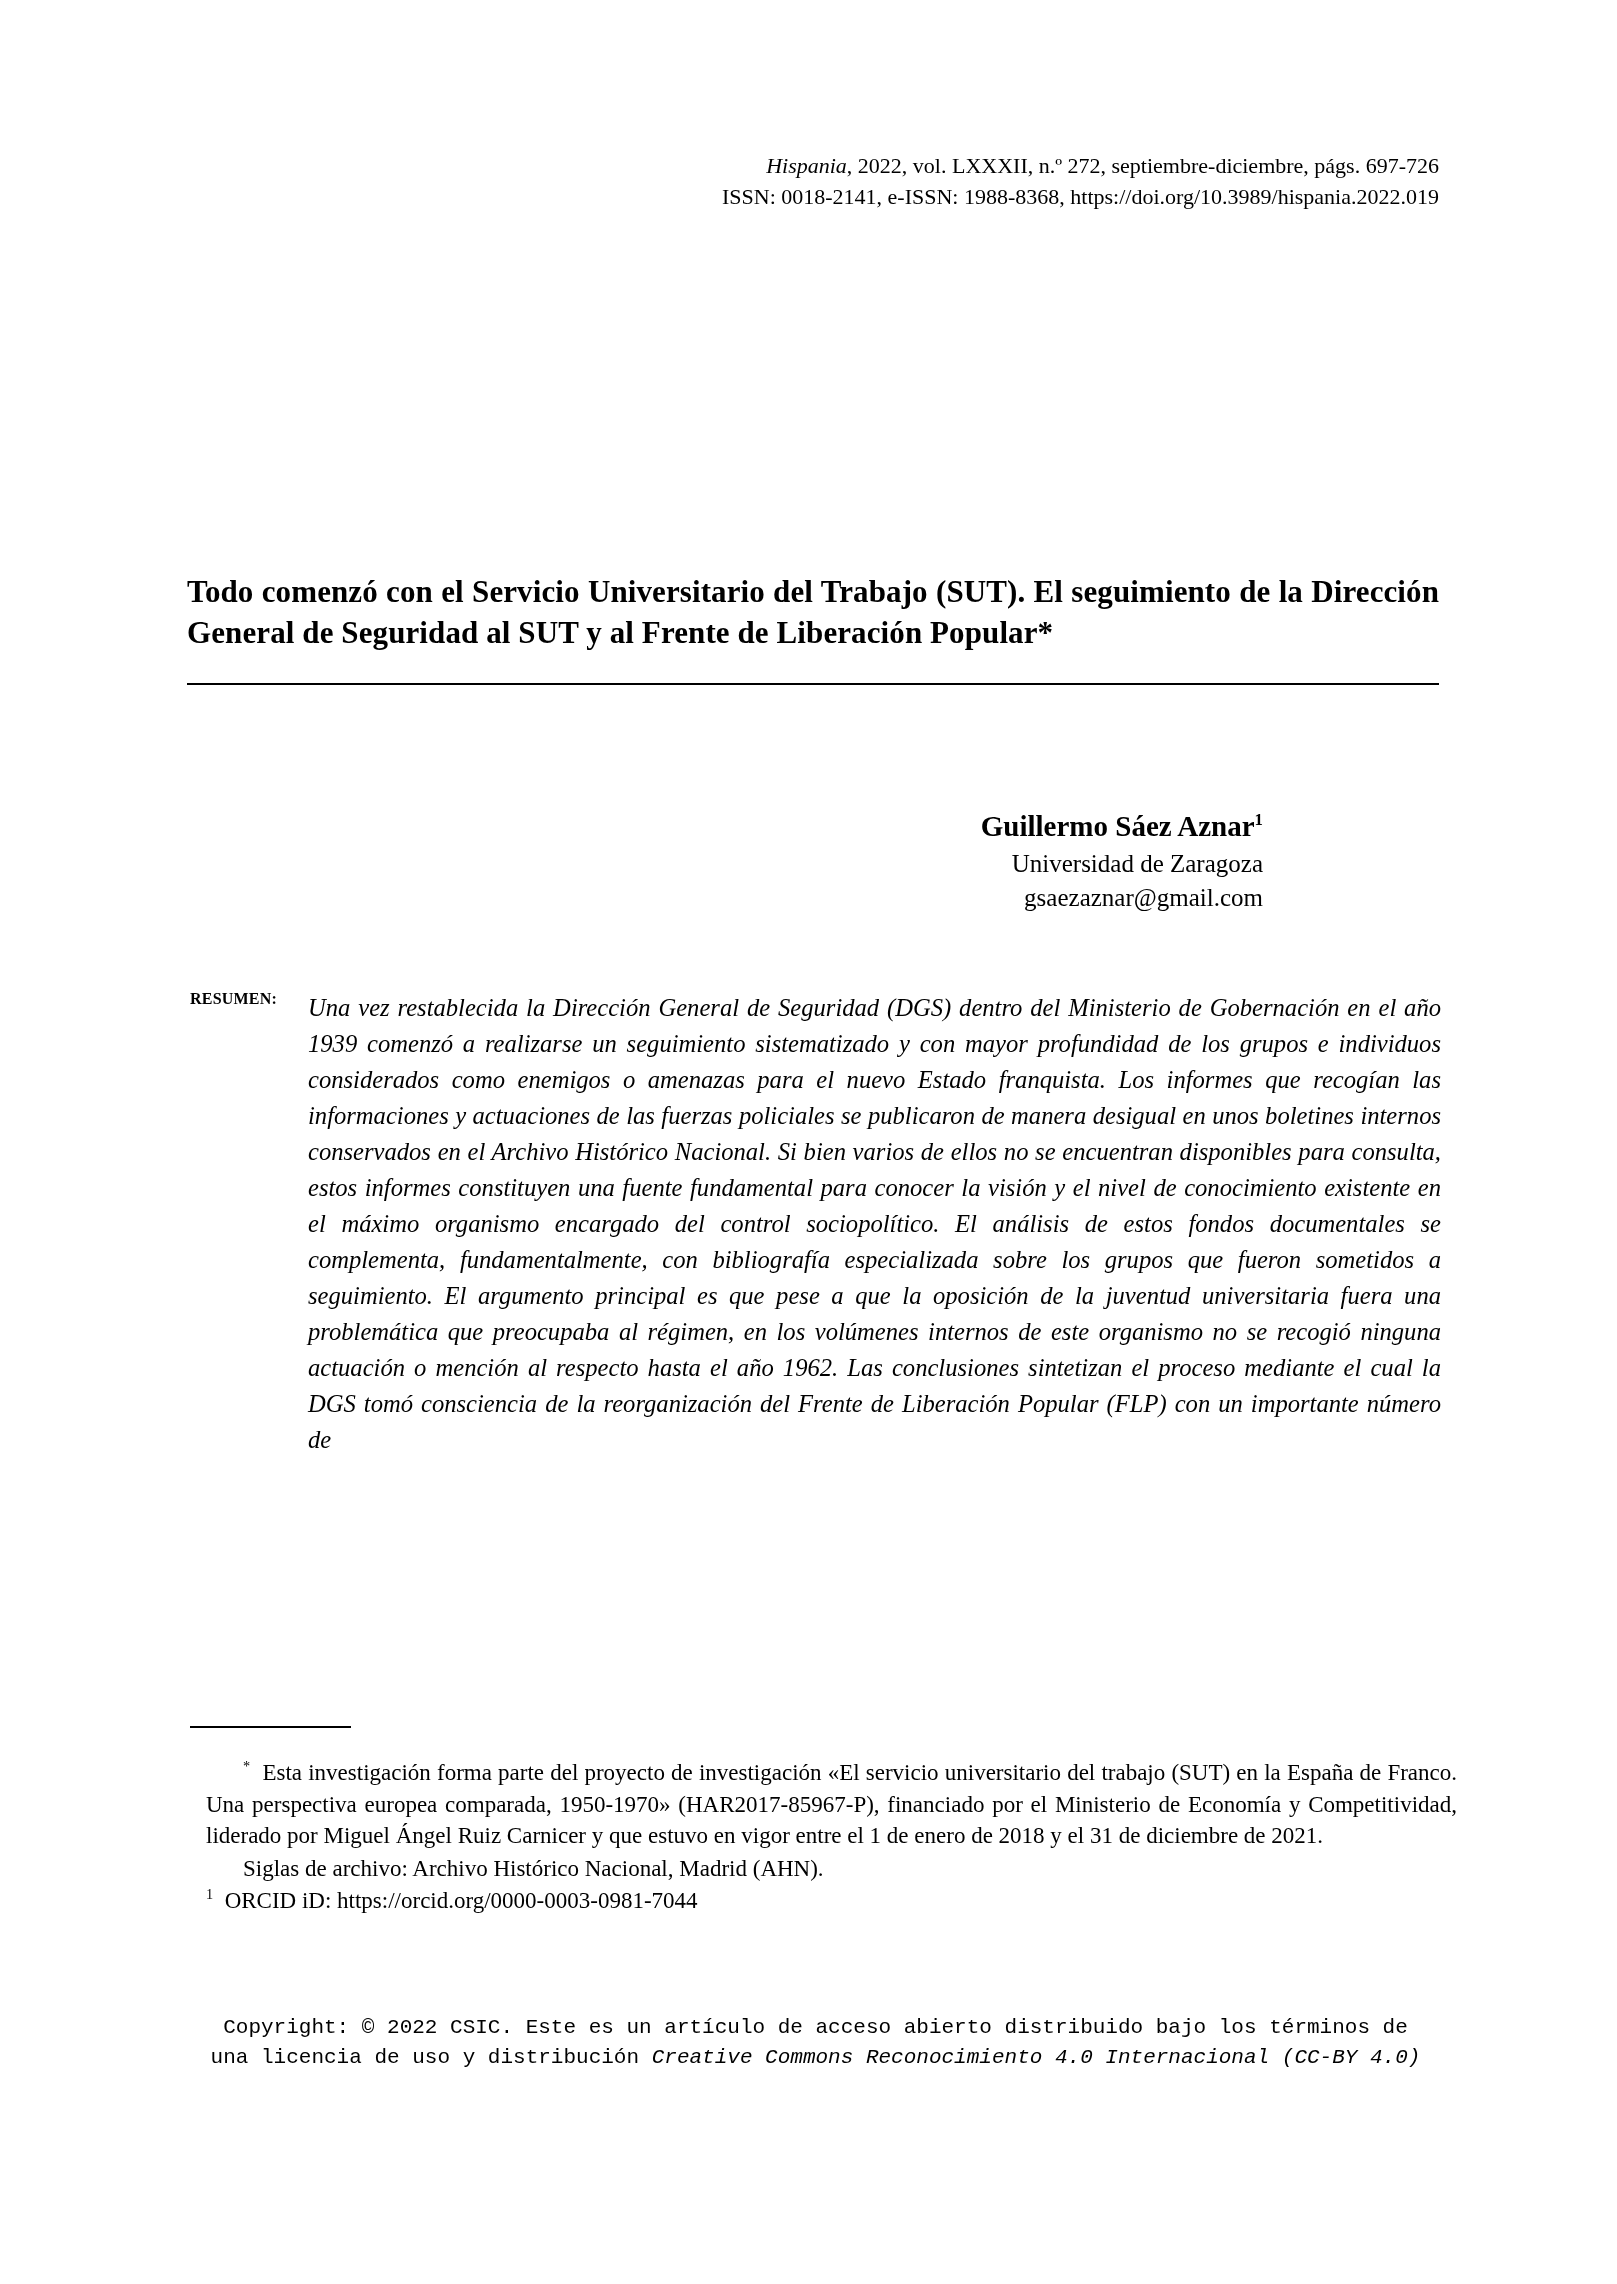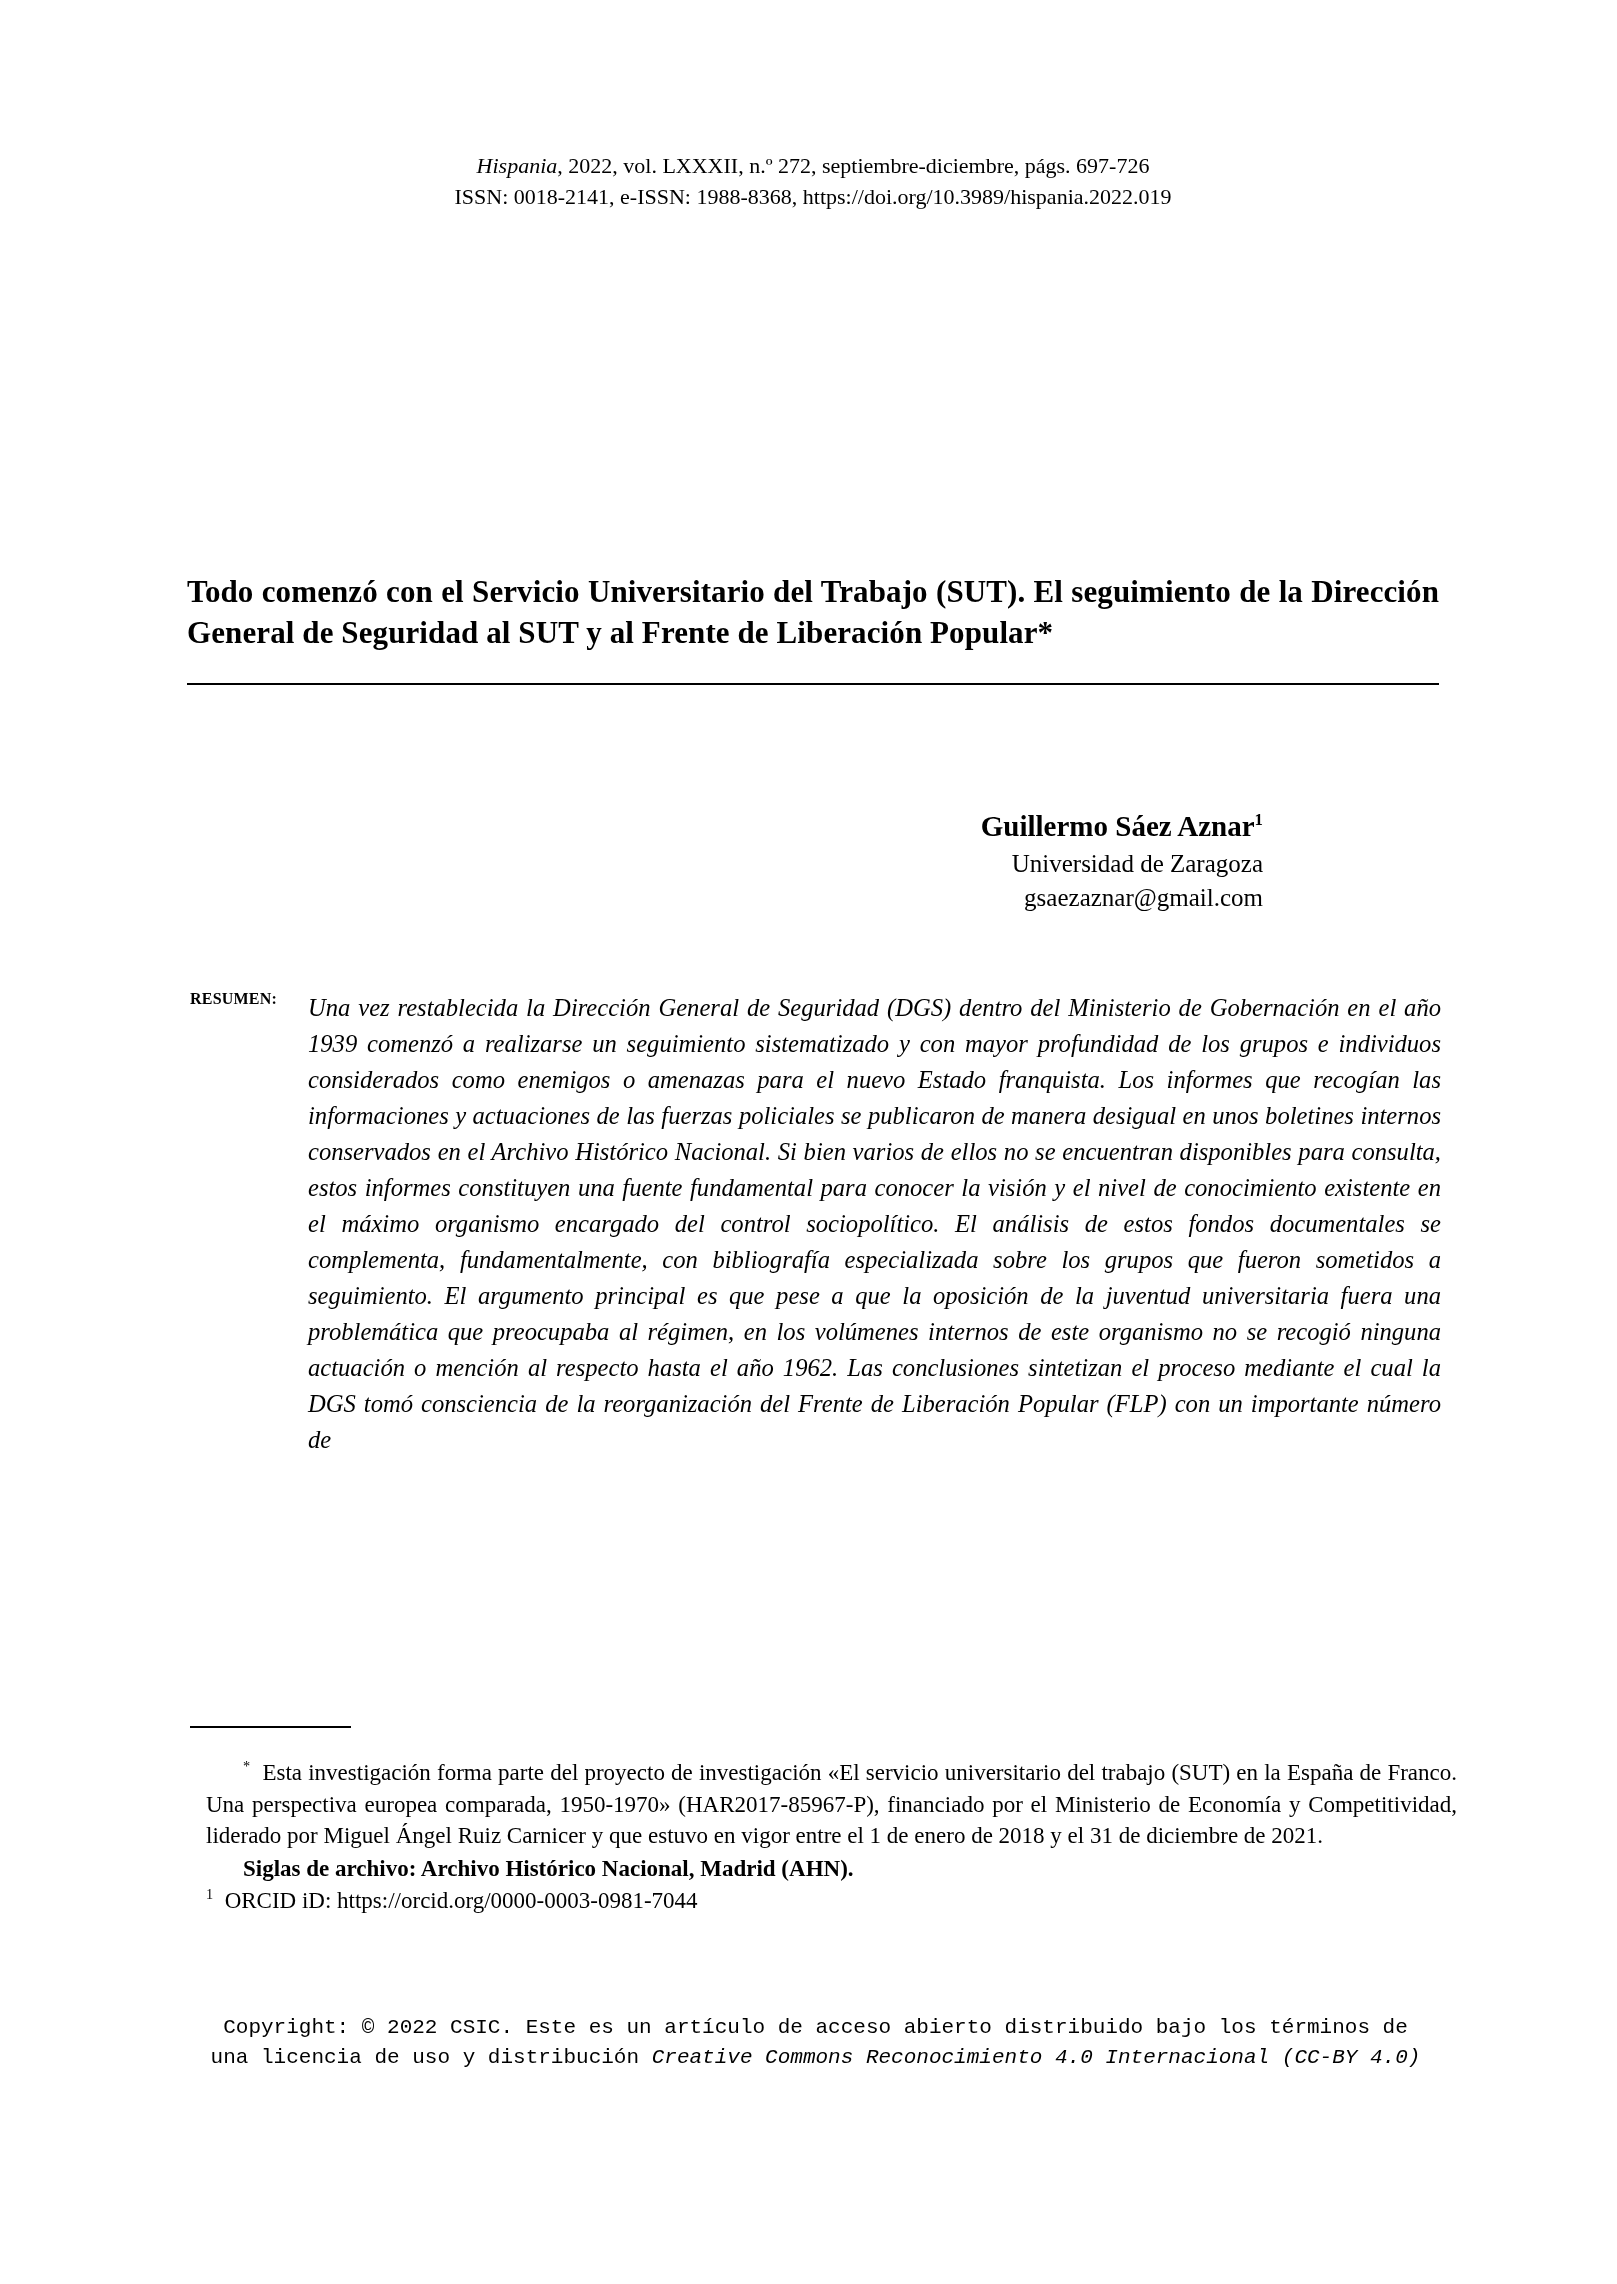--- a/index.html
+++ b/index.html
@@ -20,21 +20,21 @@
     overflow: hidden;
     box-sizing: border-box;
   }
 
   
   .journal-header {
     position: absolute;
     left: 187px;
     top: 150px;
     width: 1252px;
-    text-align: center;
+    text-align: right;
     font-size: 22px;
     line-height: 1.42;
   }
   .journal-header .jline {
     white-space: nowrap;
   }
   .journal-header em {
     font-style: italic;
   }
 
@@ -135,21 +135,20 @@
     margin: 0;
     text-align: justify;
     text-align-last: left;
   }
   .fn-para.first {
     text-indent: 37px;
   }
   .fn-para.indent {
     text-indent: 37px;
     padding-top: 1.6px;
-    font-weight: bold;
   }
   .fn-marker {
     font-size: 0.62em;
     vertical-align: super;
     line-height: 0;
   }
 
   
   .copyright {
     position: absolute;

